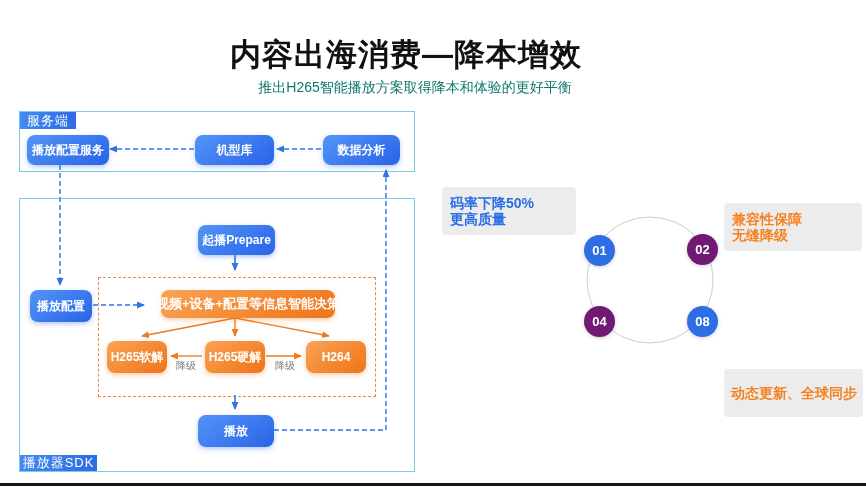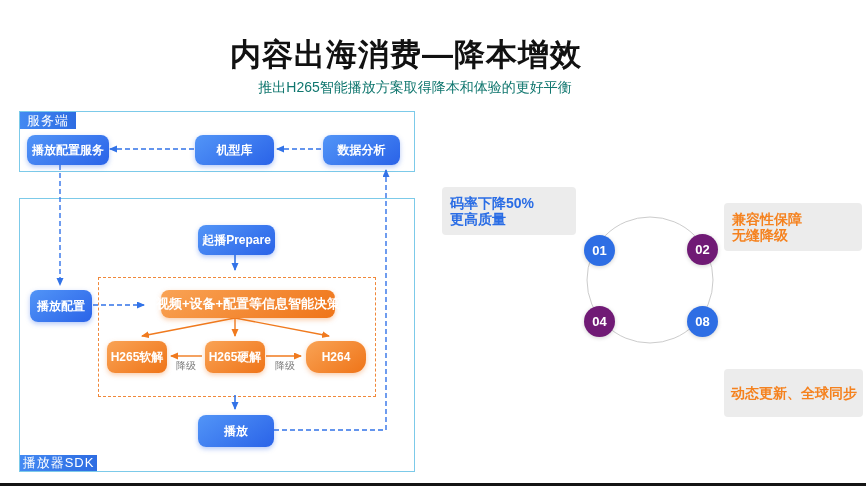--- a/index.html
+++ b/index.html
@@ -110,21 +110,21 @@
     <div class="node node-blue" style="left:178px;top:26px;width:77px;height:30px;">起播Prepare</div>
 
     <div class="dashed-zone" style="left:78px;top:78px;width:276px;height:118px;"></div>
 
     <div class="node node-blue" style="left:10px;top:91px;width:62px;height:32px;">播放配置</div>
 
     <div class="node node-orange" style="left:129px;top:91px;width:174px;height:28px;font-size:13px;margin-left:12px;">视频+设备+配置等信息智能决策</div>
 
     <div class="node node-orange" style="left:87px;top:142px;width:60px;height:32px;text-align:center;">H265软解</div>
     <div class="node node-orange" style="left:185px;top:142px;width:60px;height:32px;">H265硬解</div>
-    <div class="node node-orange" style="left:286px;top:142px;width:60px;height:32px;border-radius:13px;">H264</div>
+    <div class="node node-orange" style="left:286px;top:142px;width:60px;height:32px;">H264</div>
 
     <div class="downgrade" style="left:151px;top:160px;">降级</div>
     <div class="downgrade" style="left:250px;top:160px;">降级</div>
 
     <div class="node node-blue" style="left:178px;top:216px;width:76px;height:32px;">播放</div>
   </div>
 
   <div class="card card-top txt-blue" id="card-01">
     <span class="line">码率下降50%</span>
     <span class="line">更高质量</span>

